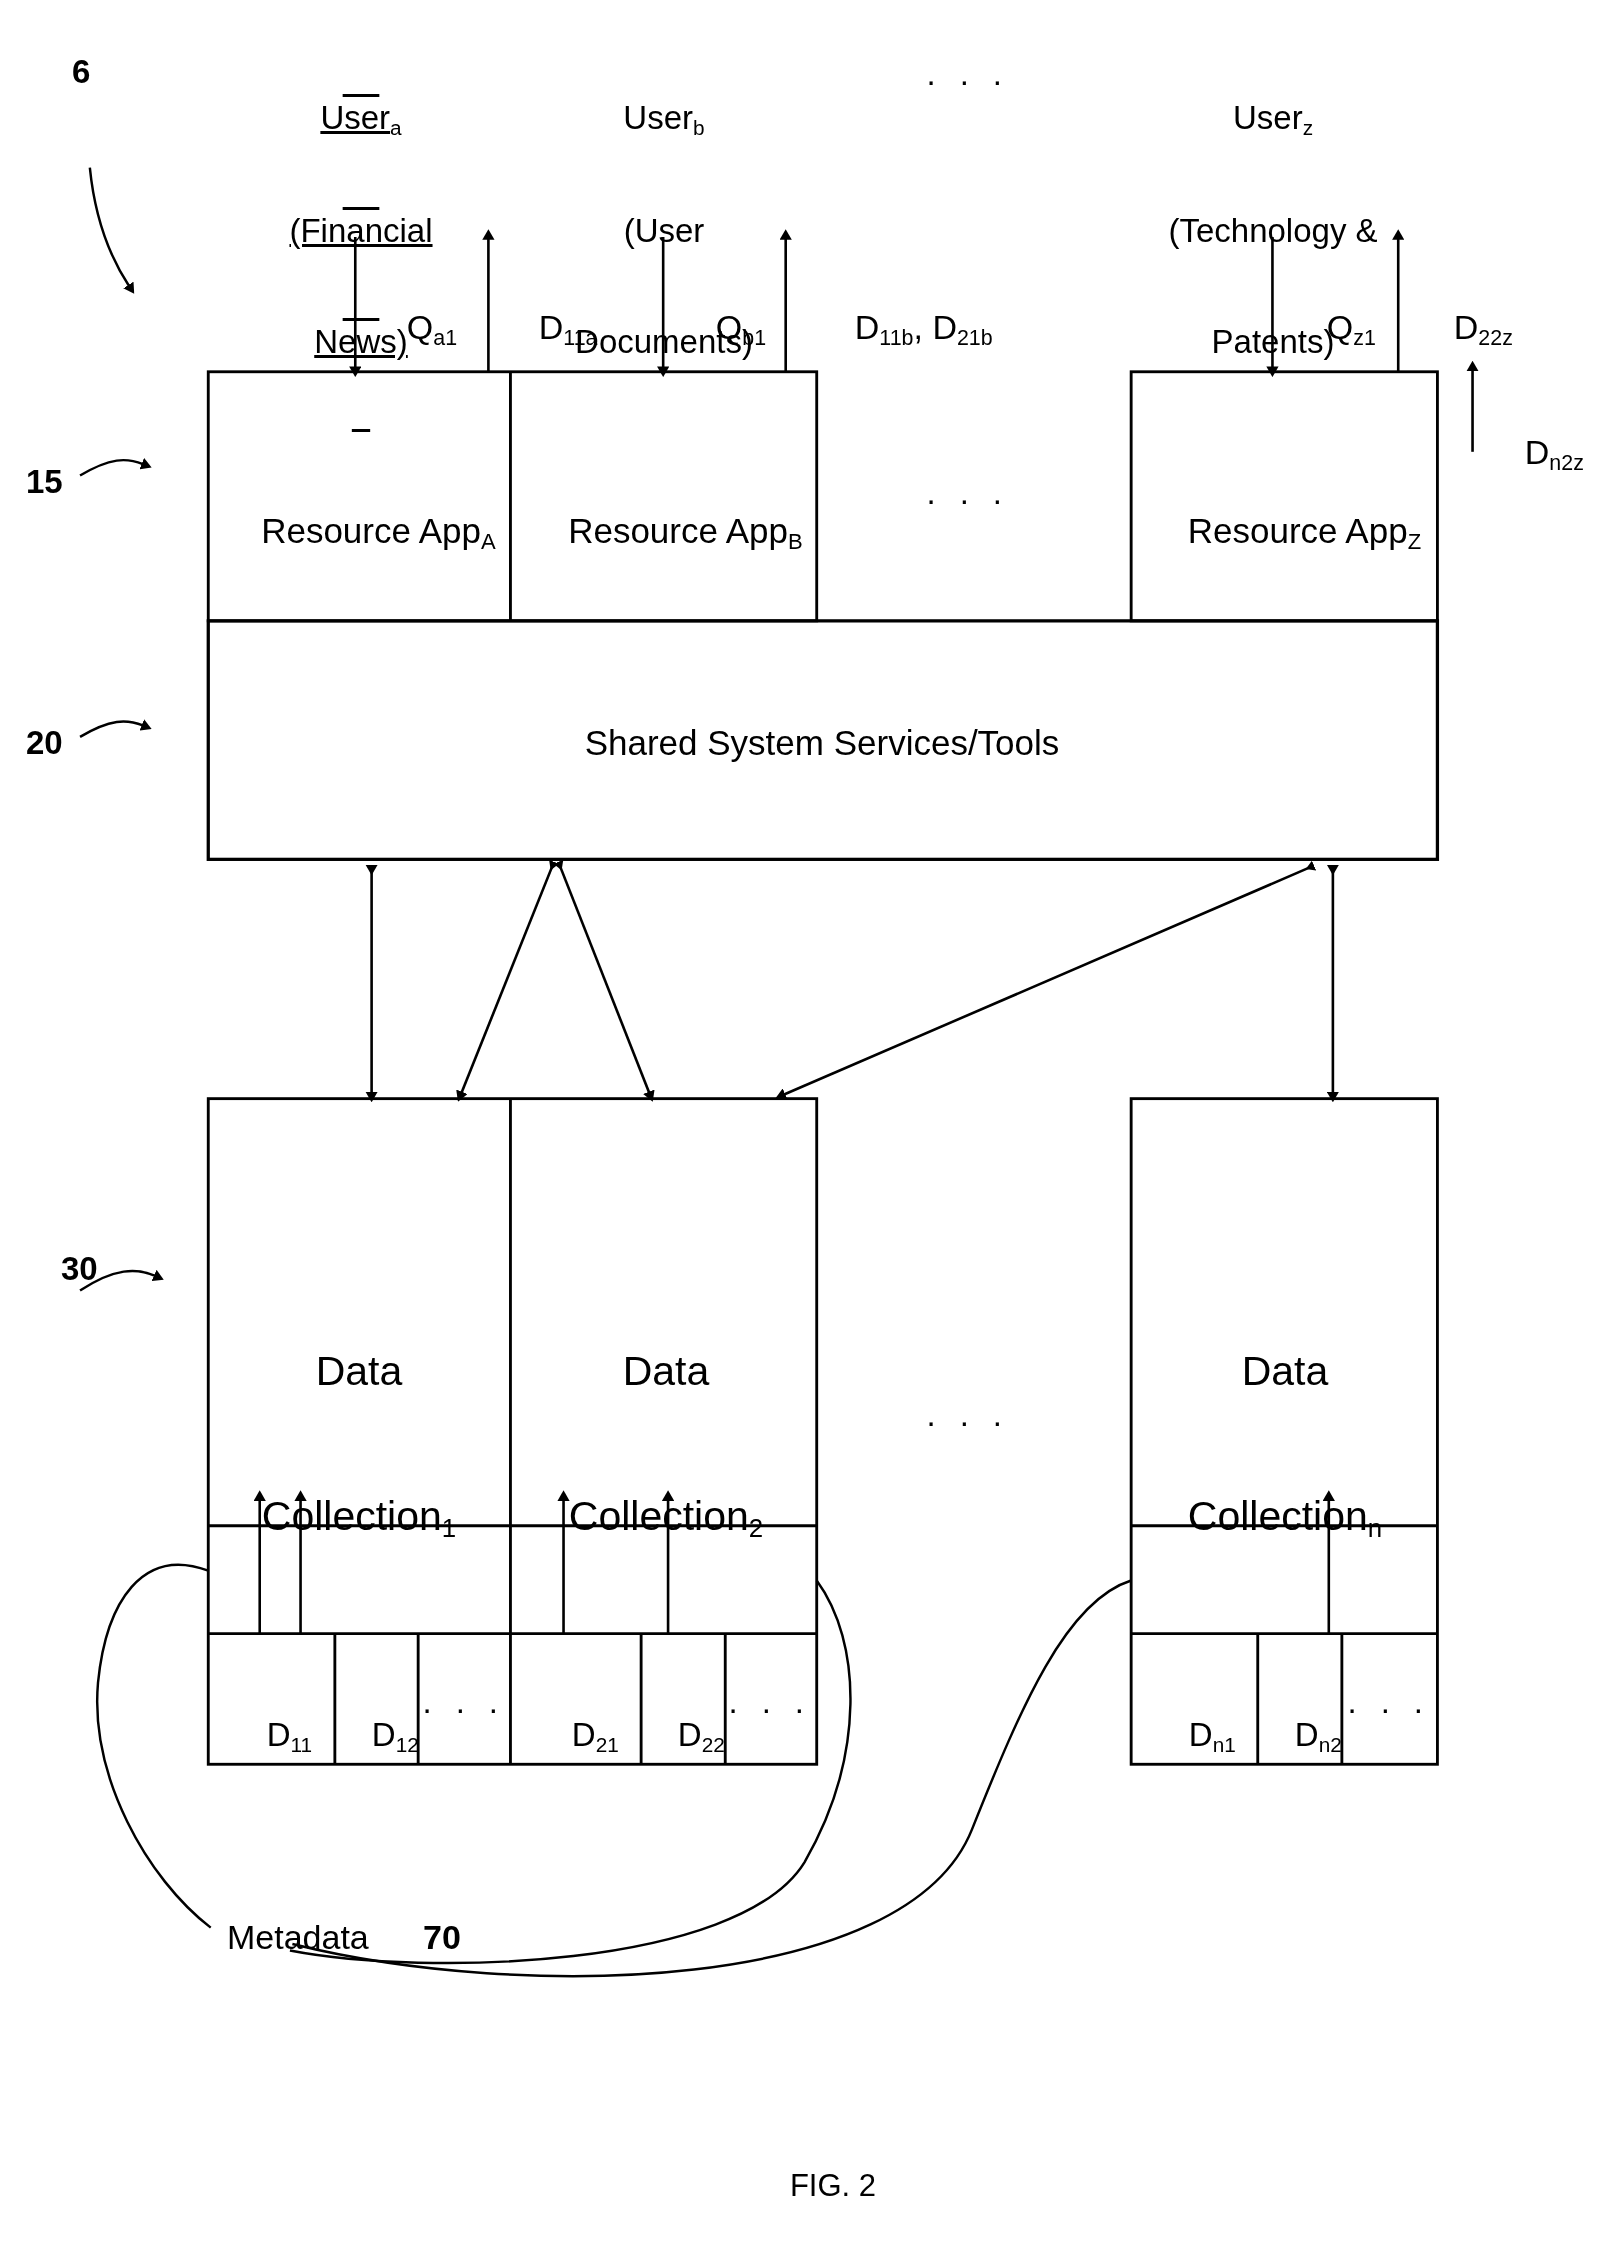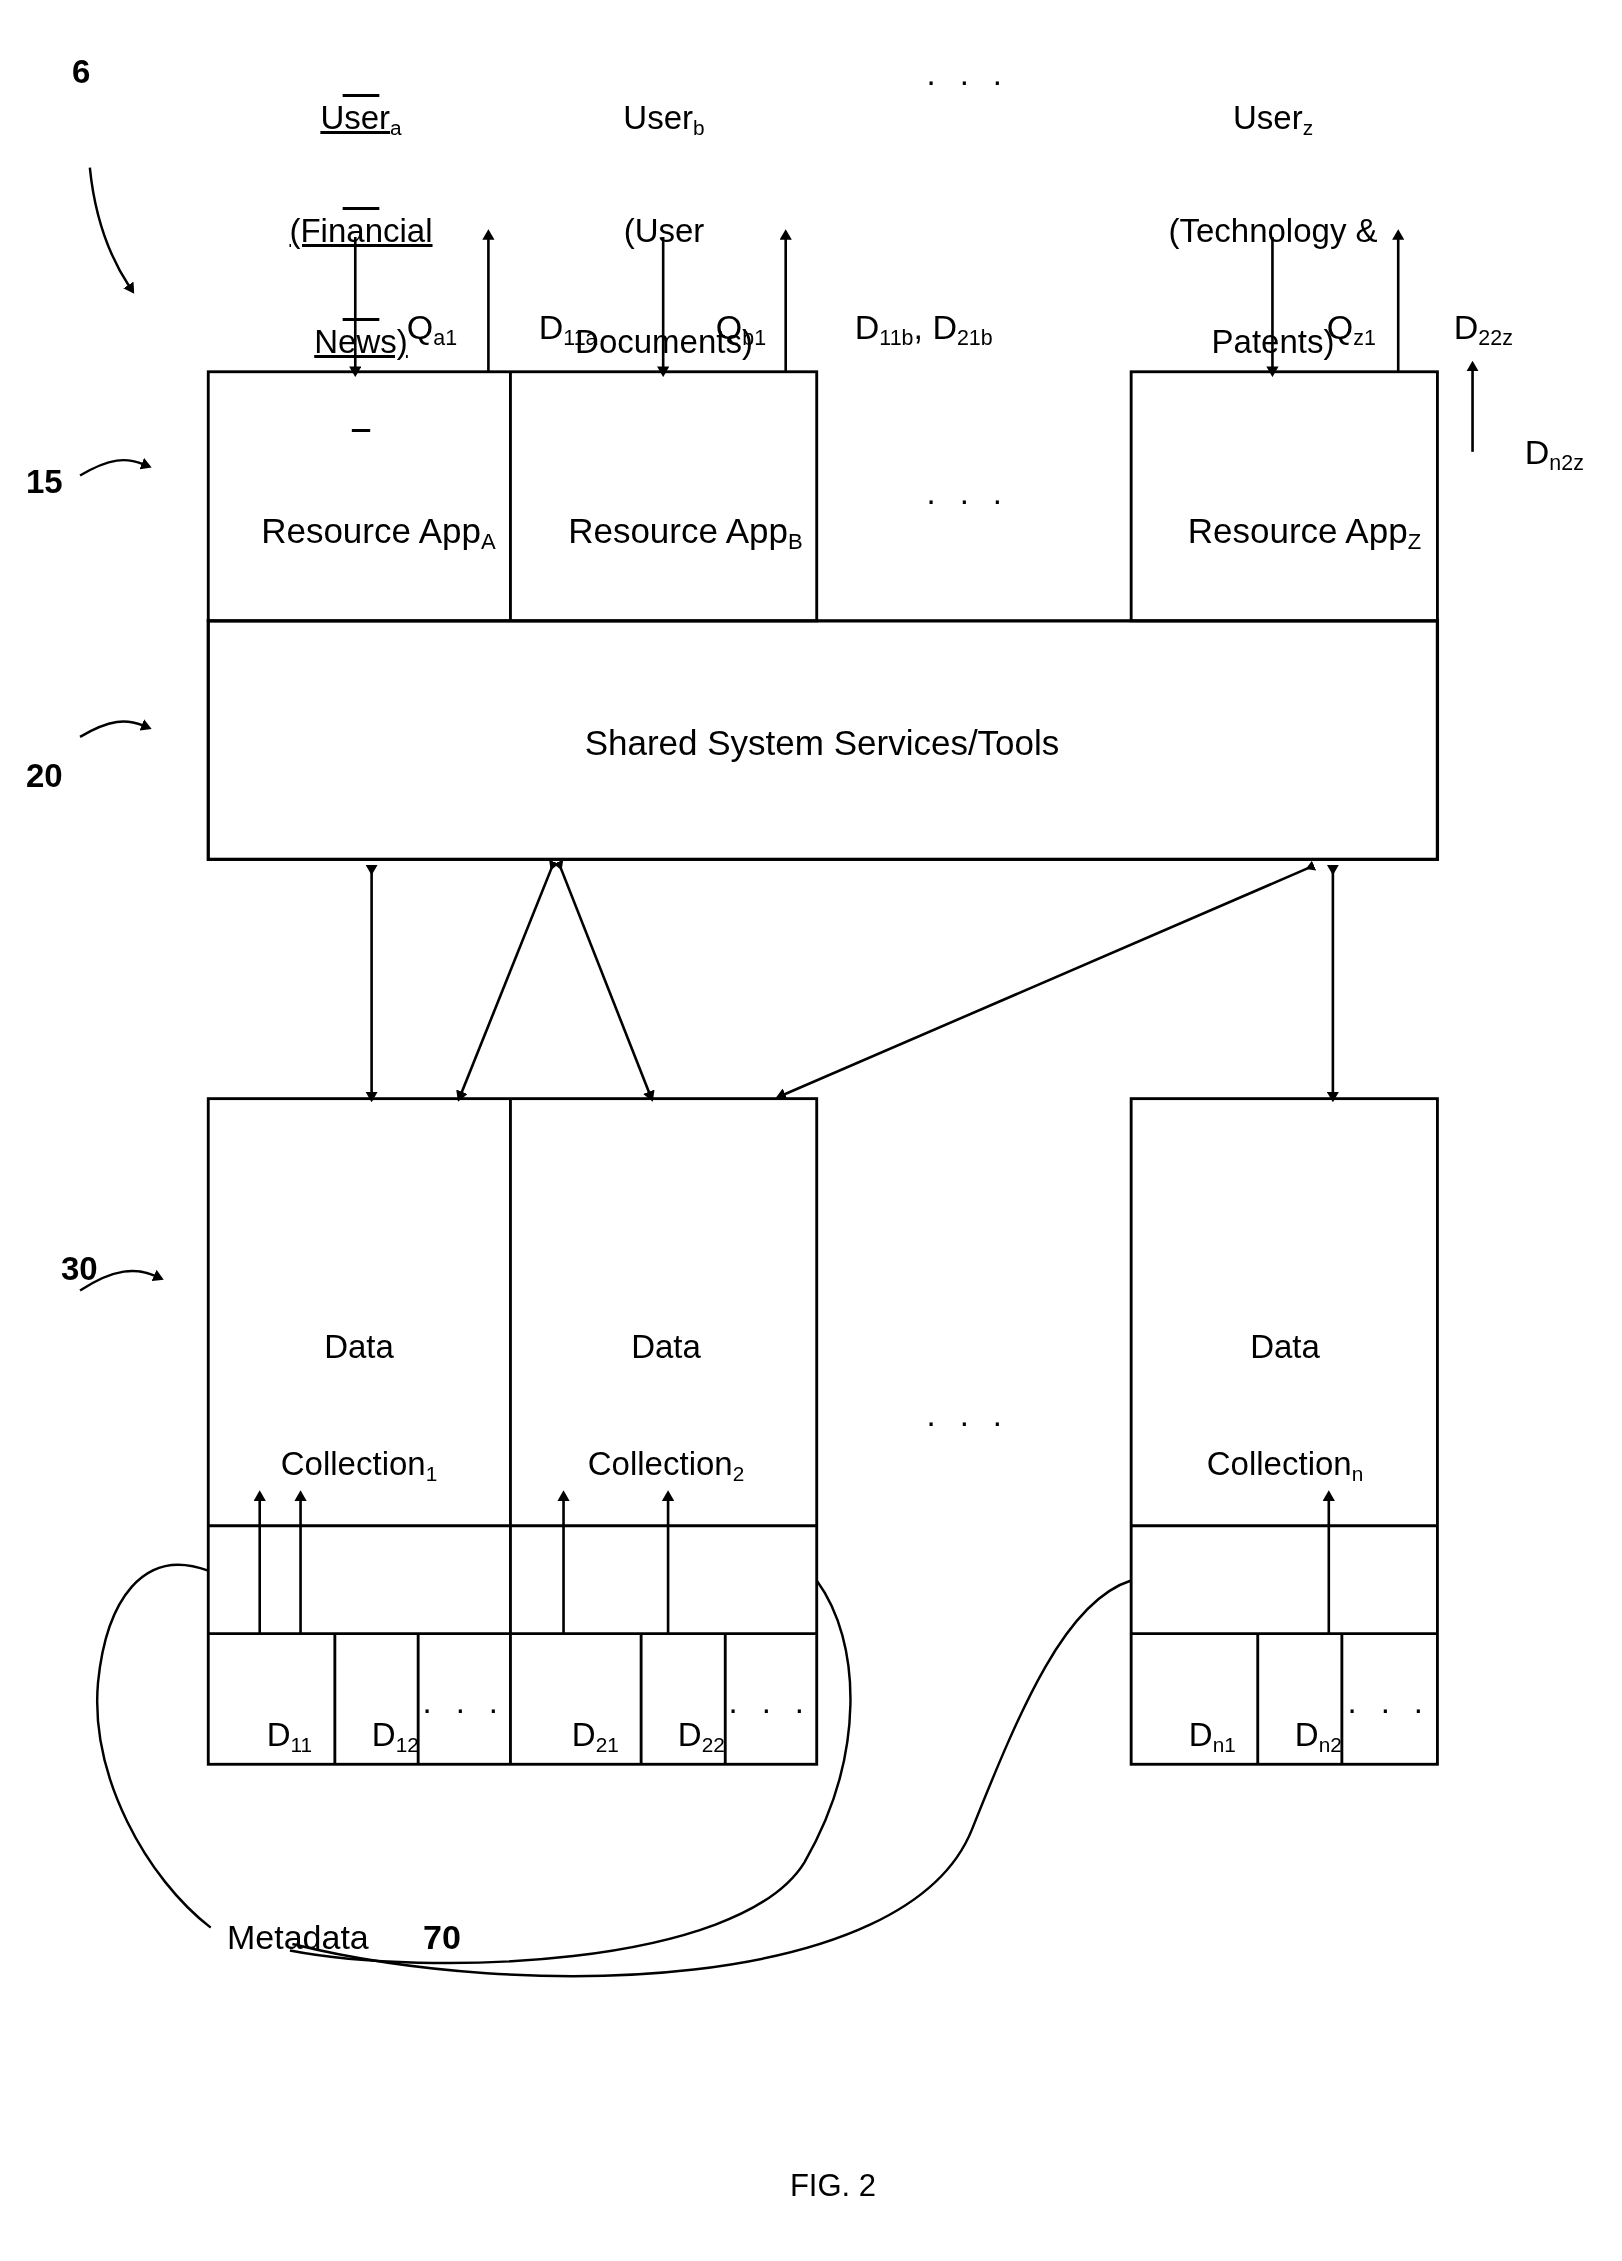--- a/index.html
+++ b/index.html
@@ -9,21 +9,21 @@
     font-family:"Liberation Sans","DejaVu Sans",sans-serif;
     color:#000000;
   }
   #fig{position:absolute;left:0;top:0;width:1622px;height:2261px;}
   svg{position:absolute;left:0;top:0;width:1622px;height:2261px;}
   .lbl{position:absolute;color:#000;line-height:1.12;white-space:pre;}
   .ctr{text-align:center;transform:translateX(-50%);}
   .usr{font-size:33px;}
   .refnum{font-size:33px;font-weight:bold;}
   .boxlab{font-size:35px;}
-  .dclab{font-size:33px;text-align:center;line-height:1.18;}
+  .dclab{font-size:41px;text-align:center;line-height:1.18;}
   .dcell{font-size:33px;}
   .flowlab{font-size:34px;text-align:right;}
   .dots{font-size:33px;letter-spacing:7.4px;}
   .figlab{font-size:31px;}
   sub{font-size:0.63em;vertical-align:-0.28em;letter-spacing:0;}
 </style>
 </head>
 <body>
 
 <div id="fig">
@@ -169,21 +169,21 @@
     <span>Resource App</span><sub>A</sub></div>
 
   <div class="lbl boxlab ctr" style="left:666px;top:472px;">
     <span>Resource App</span><sub>B</sub></div>
 
   <div class="lbl dots ctr" style="left:968px;top:475px;">. . .</div>
 
   <div class="lbl boxlab ctr" style="left:1285px;top:472px;">
     <span>Resource App</span><sub>Z</sub></div>
 
-  <div class="lbl refnum" style="left:26px;top:758px;">20</div>
+  <div class="lbl refnum" style="left:26px;top:725px;">20</div>
 
   <div class="lbl boxlab ctr" style="left:822px;top:723px;">Shared System Services/Tools</div>
 
   <div class="lbl refnum" style="left:26px;top:1251px;margin-left:35px;">30</div>
 
   <div class="lbl dclab" style="left:359px;top:1250px;transform:translateX(-50%);">
     <div>Data</div>
     <div><span>Collection</span><sub>1</sub></div>
   </div>
 

